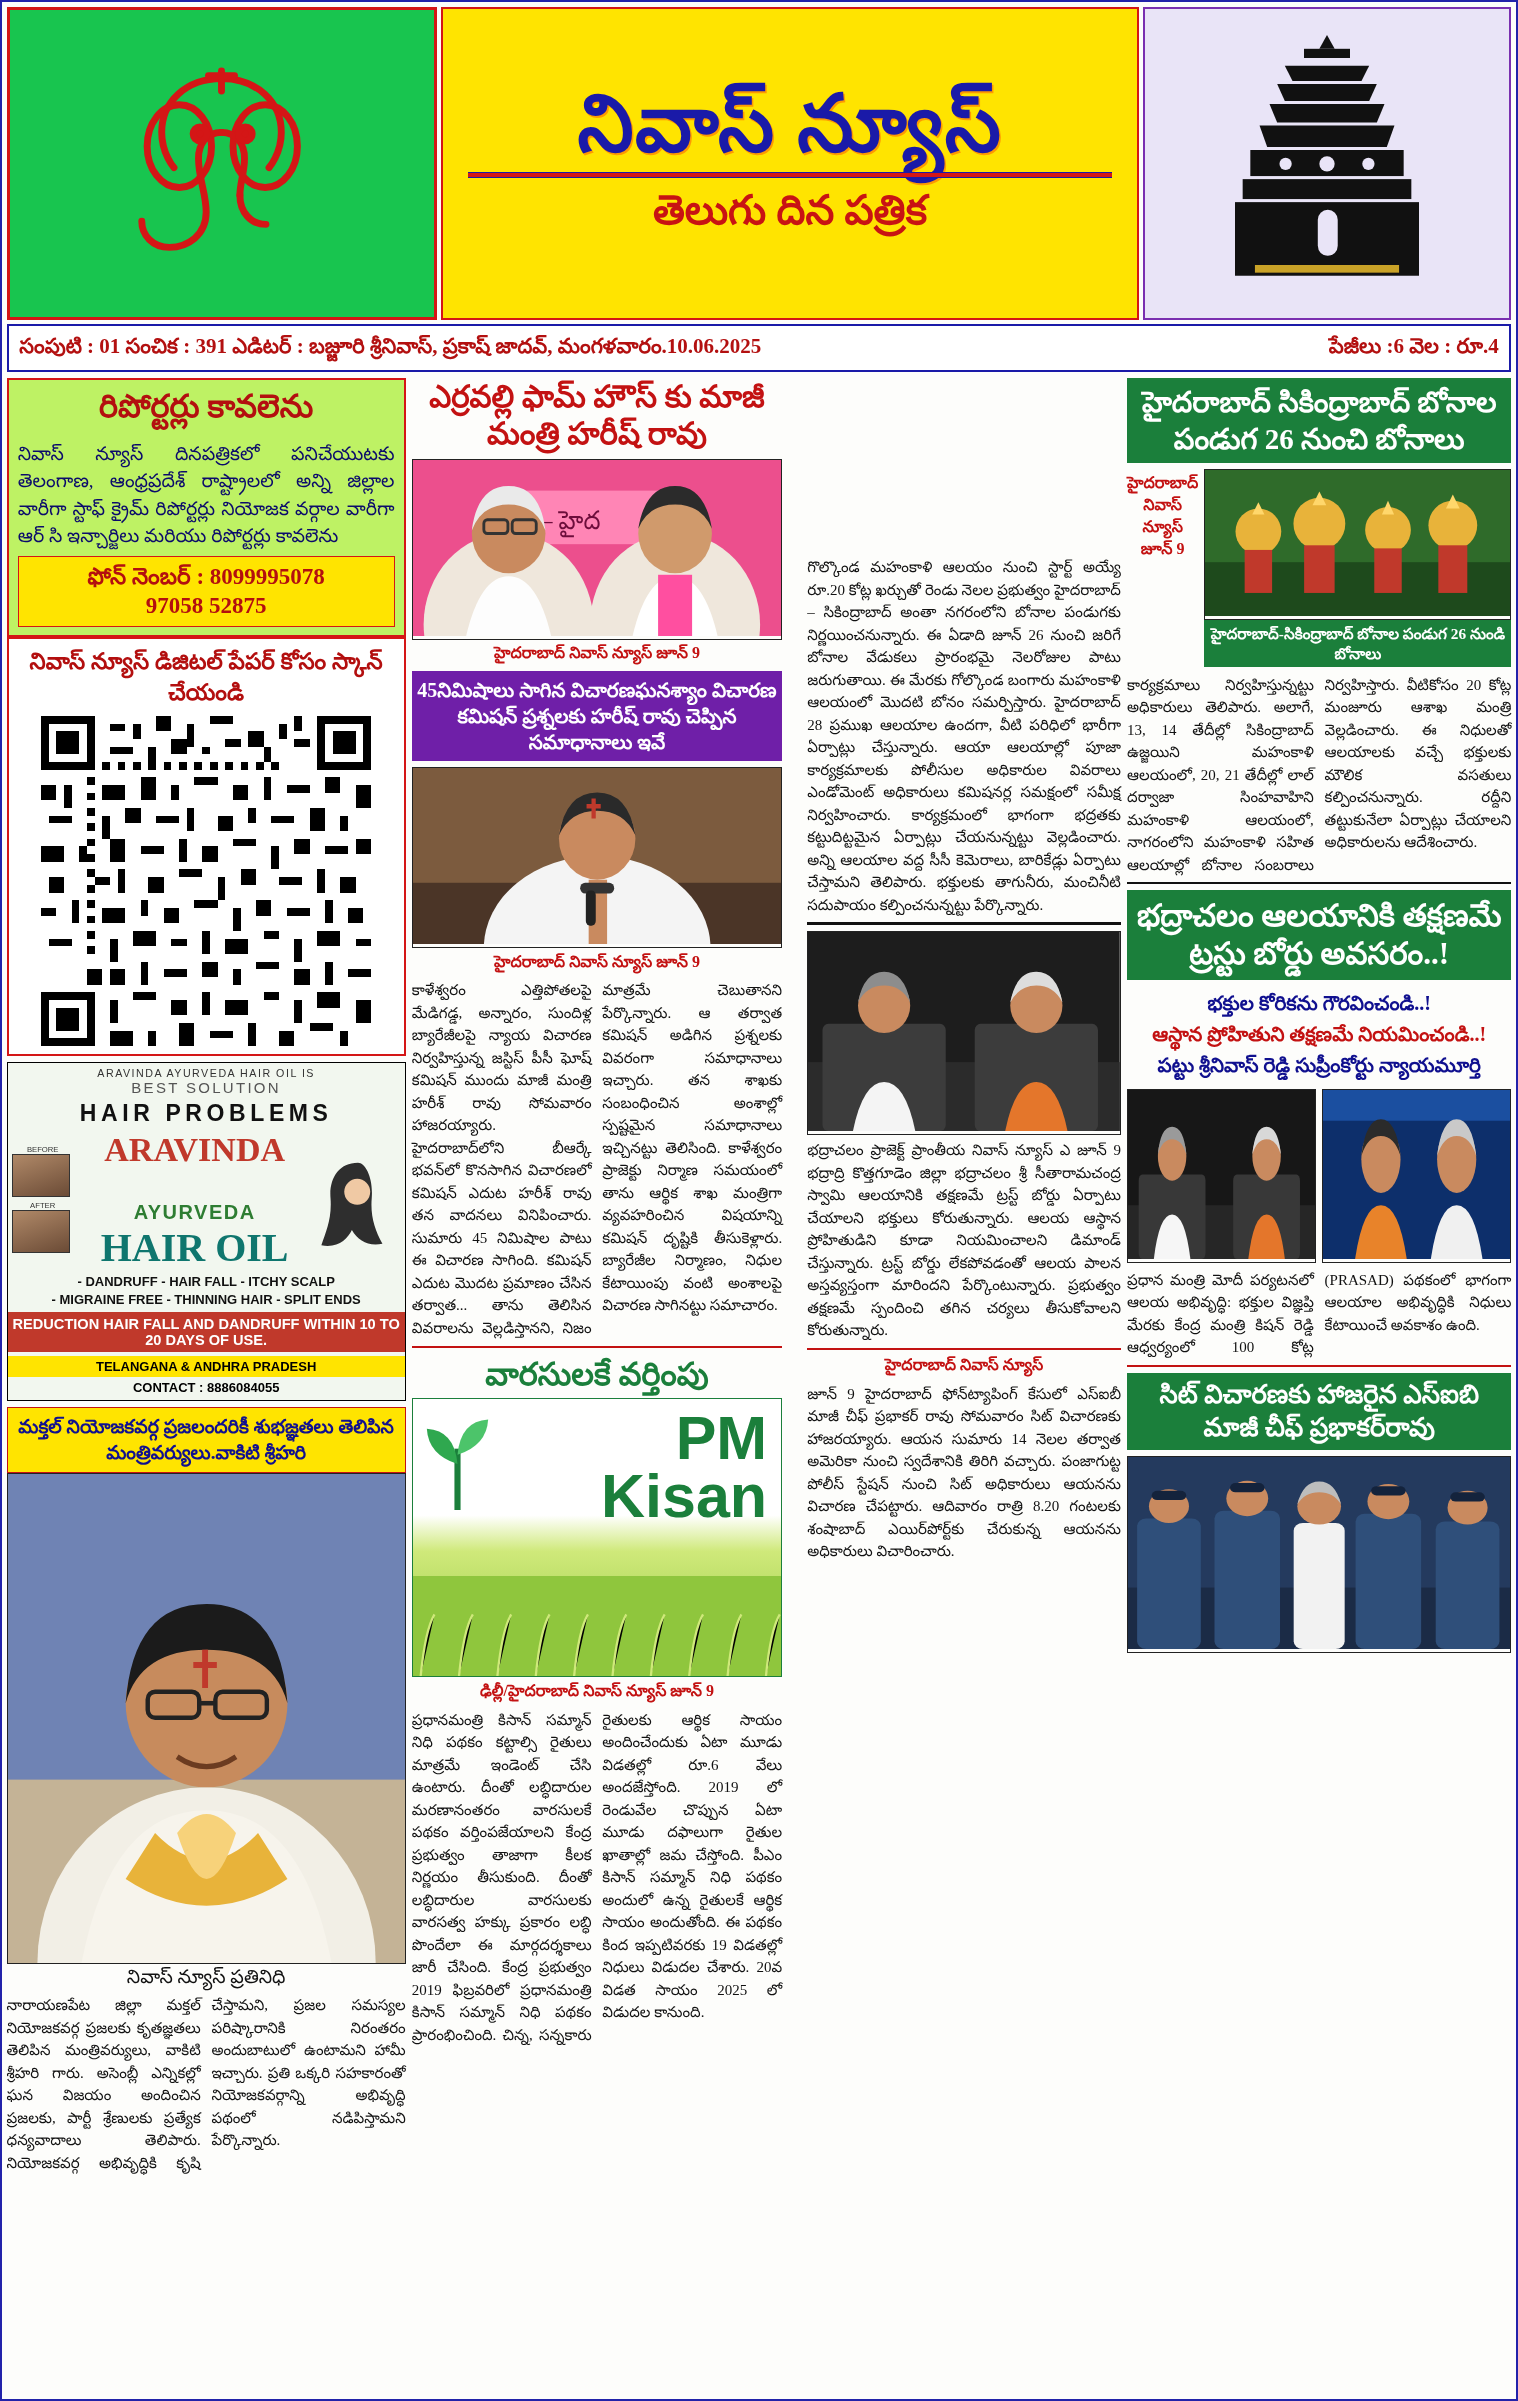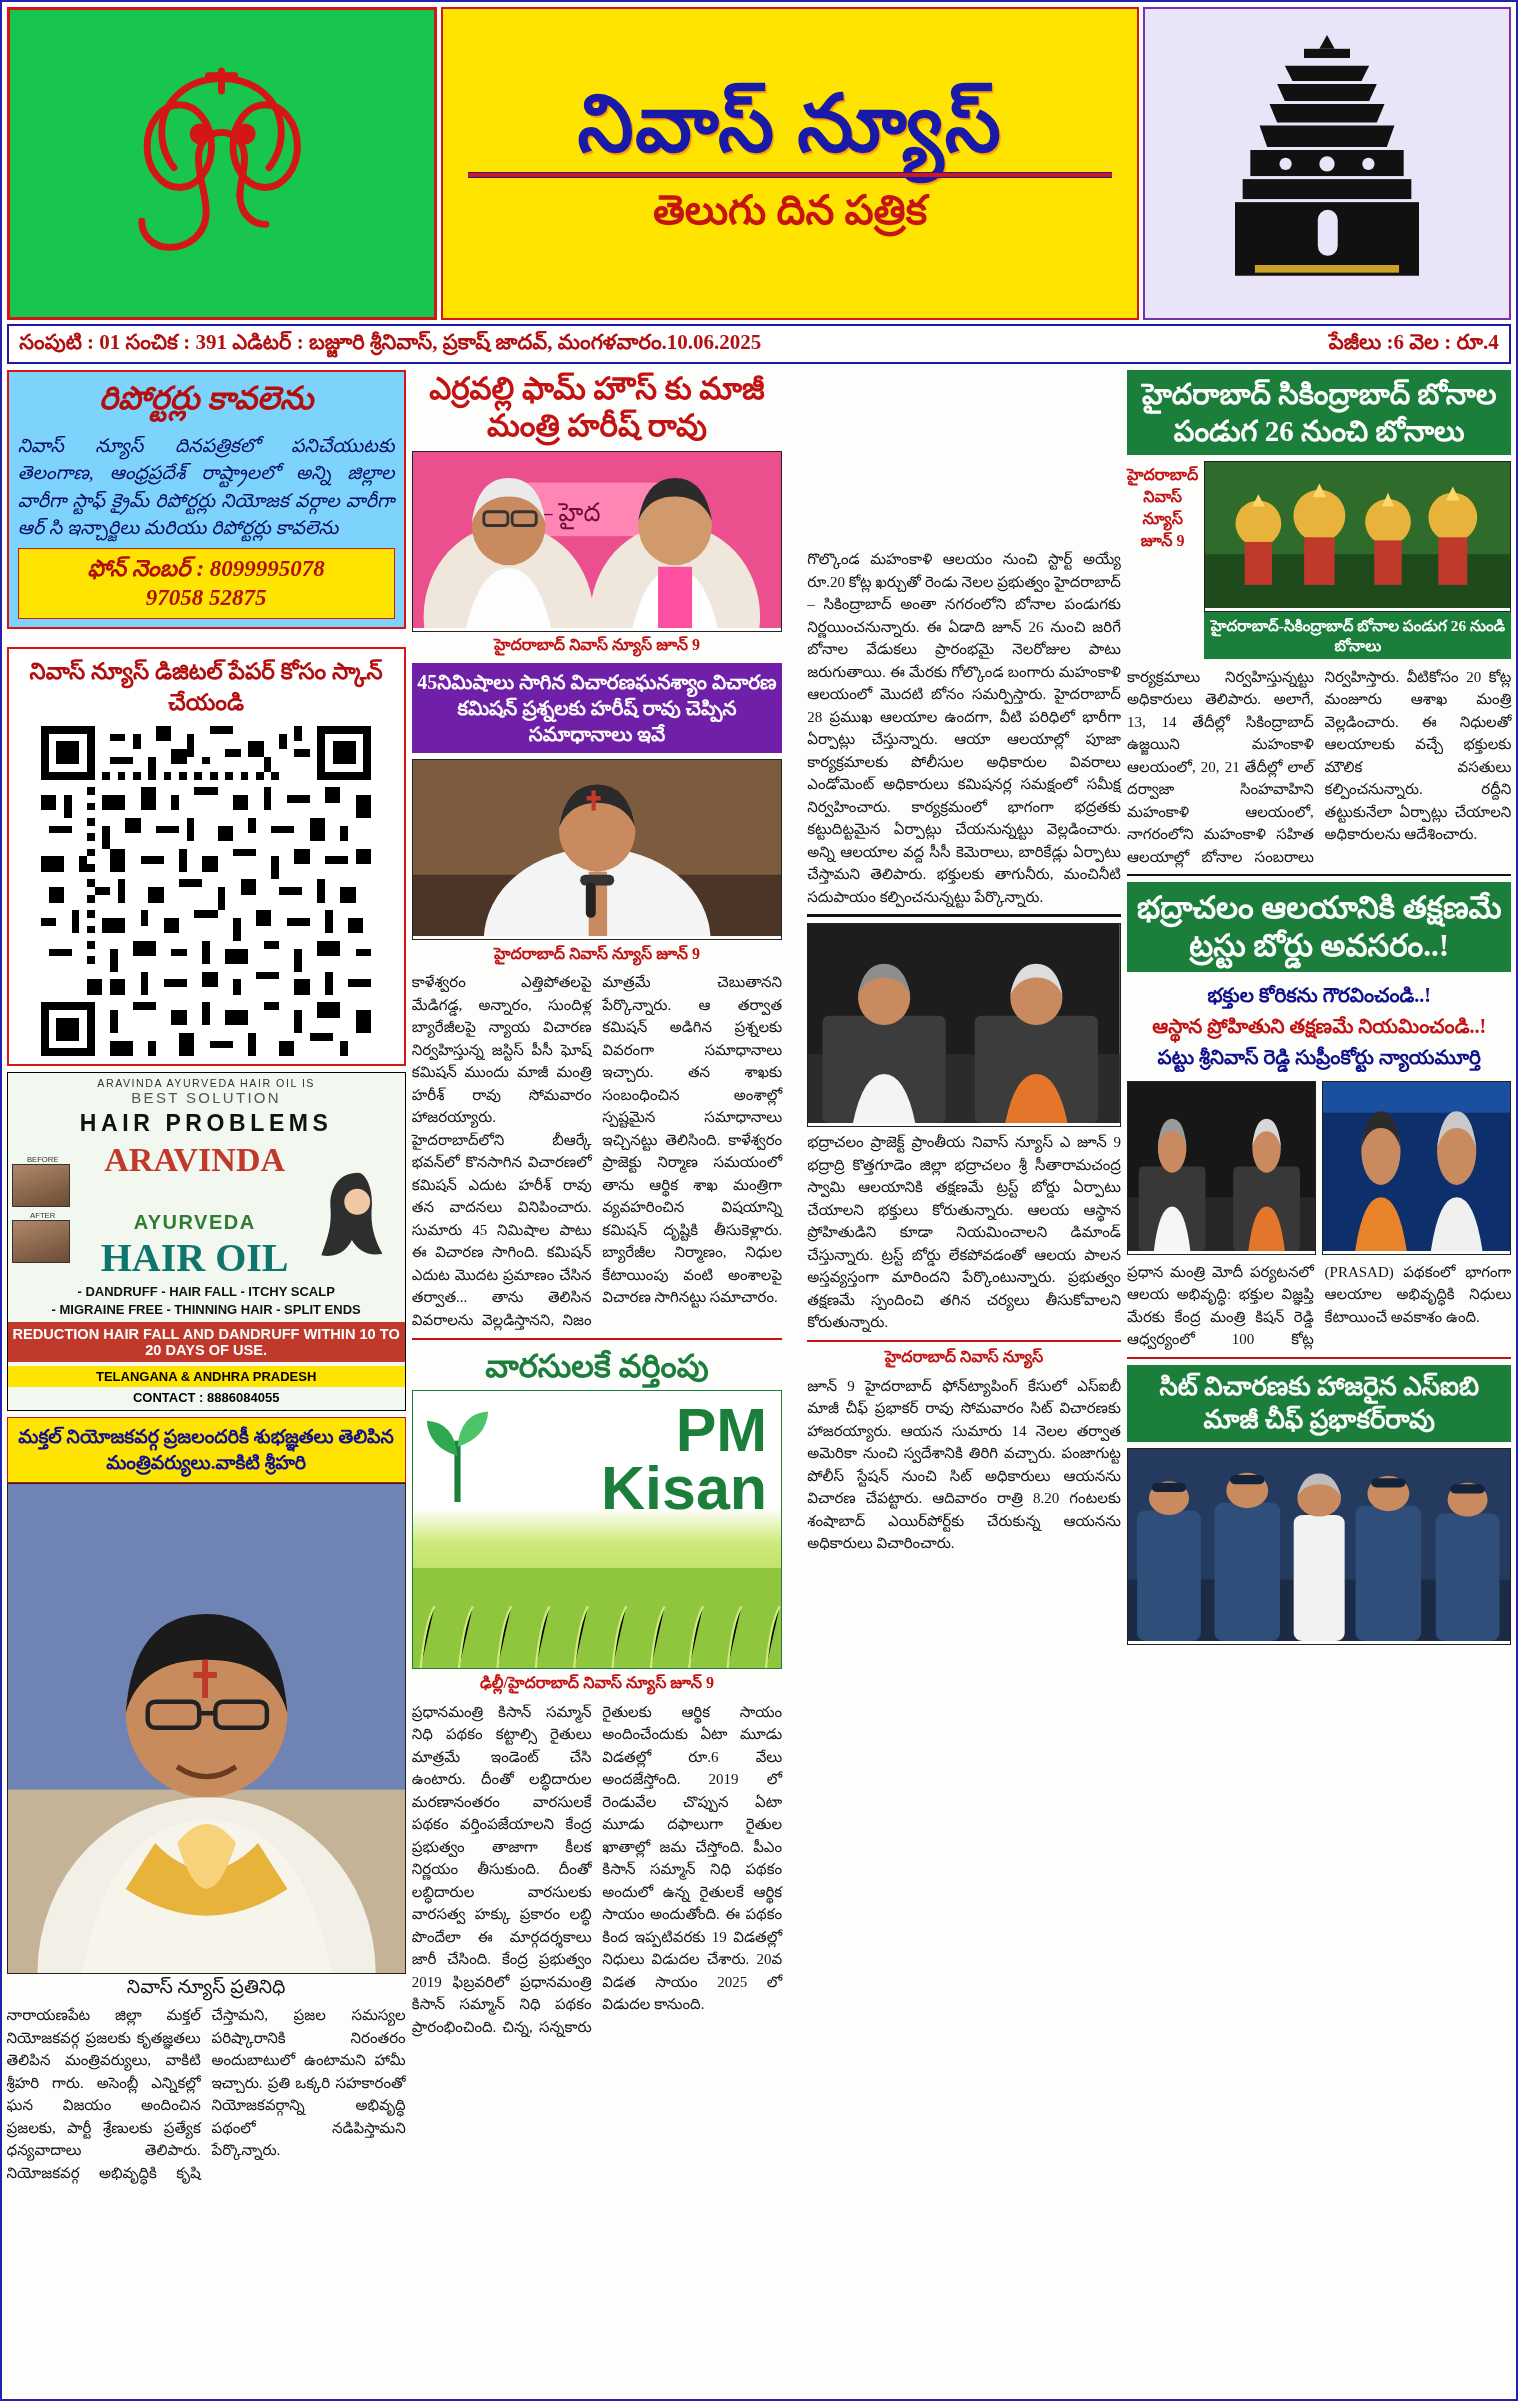--- a/index.html
+++ b/index.html
@@ -84,21 +84,21 @@
 
   
   .infobar {
     margin-top:4.6px;
     border:2.3px solid #1a1aa8;
     background:#fff;
     display:flex;
     align-items:center;
     justify-content:space-between;
     padding:4.6px 10.7px;
-    height:40px;
+    height:48px;
   }
   .infobar span {
     font-family:"Liberation Serif", serif;
     font-size:21px;
     font-weight:bold;
     color:#b31010;
     white-space:nowrap;
   }
 
   
@@ -110,25 +110,24 @@
   .col1 { width:430px; }
   .col2 { width:399px; }
   .col3 { width:338px;margin-left:19px; }
   .colmid { flex:1; }
 
   .tel { font-family:"Liberation Serif", serif; }
 
   
   .ad-reporters {
     border:2.3px solid #d41616;
-    background:#7dd3fc;
+    background:#bef264;
     padding:7.7px 9.2px;
     text-align:center;
-    margin-bottom:18px;
-    font-style:italic;
+    margin-bottom:0;
   }
   .ad-reporters h2 {
     margin:0 0 7.7px;
     font-family:"Liberation Serif", serif;
     font-size:32px;
     color:#b30f0f;
     font-weight:bold;
   }
   .ad-reporters p {
     margin:0 0 4.6px;

